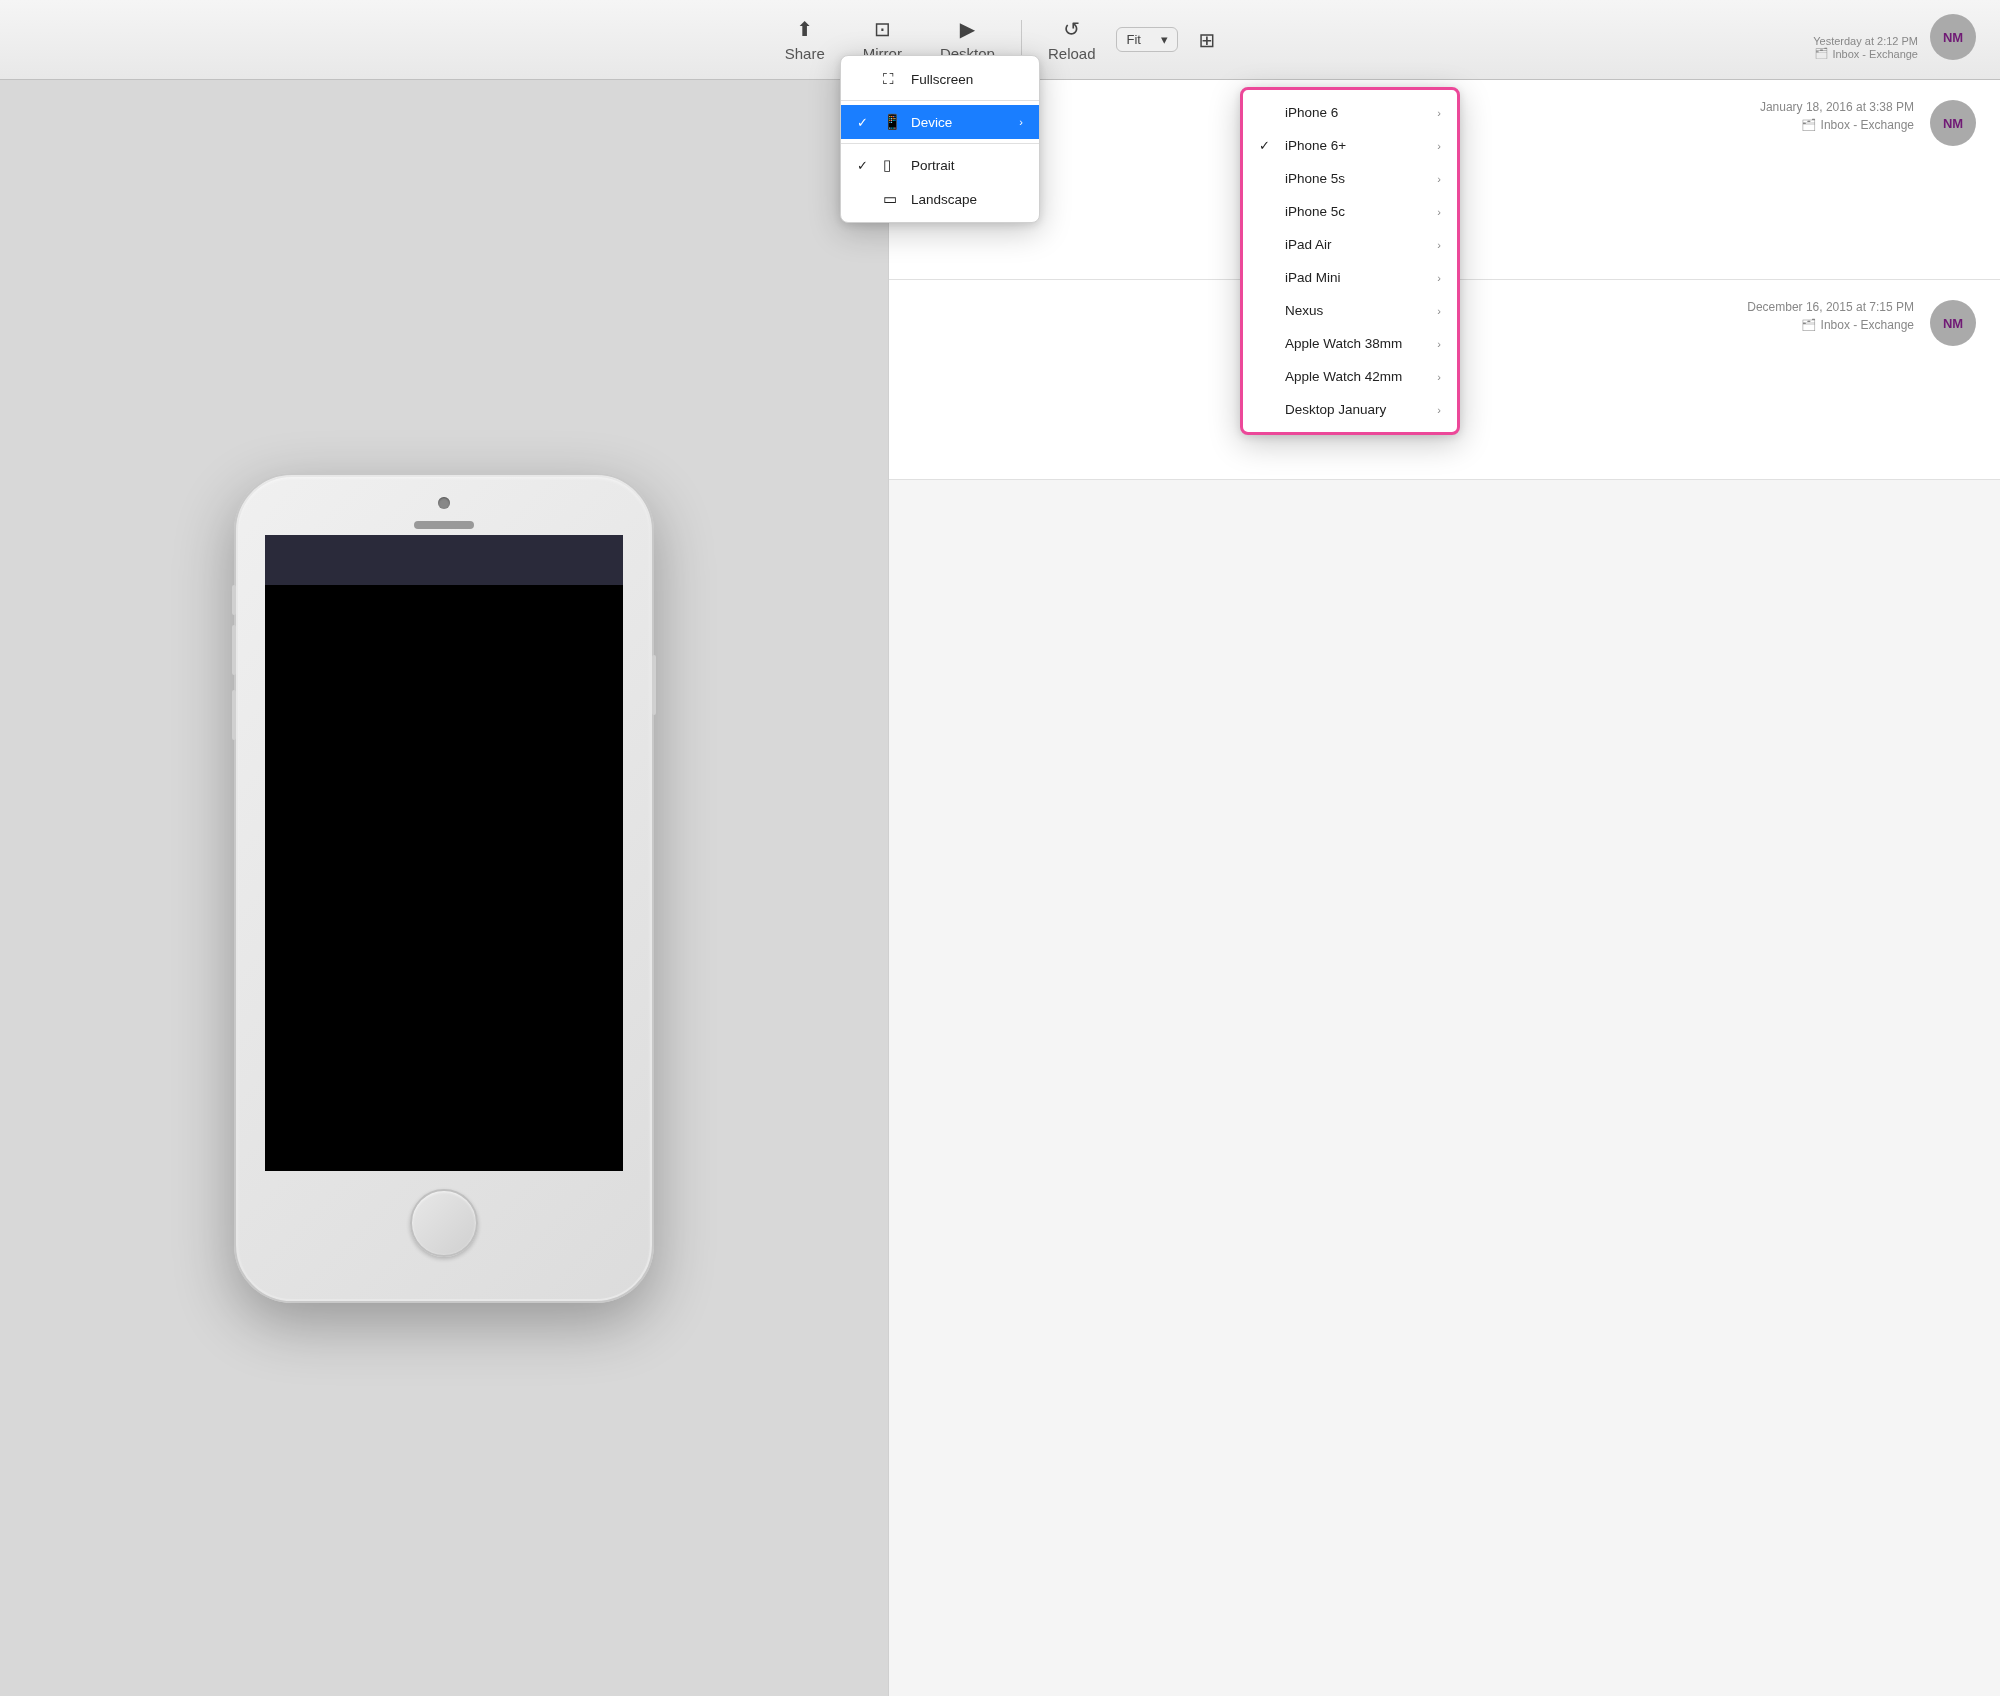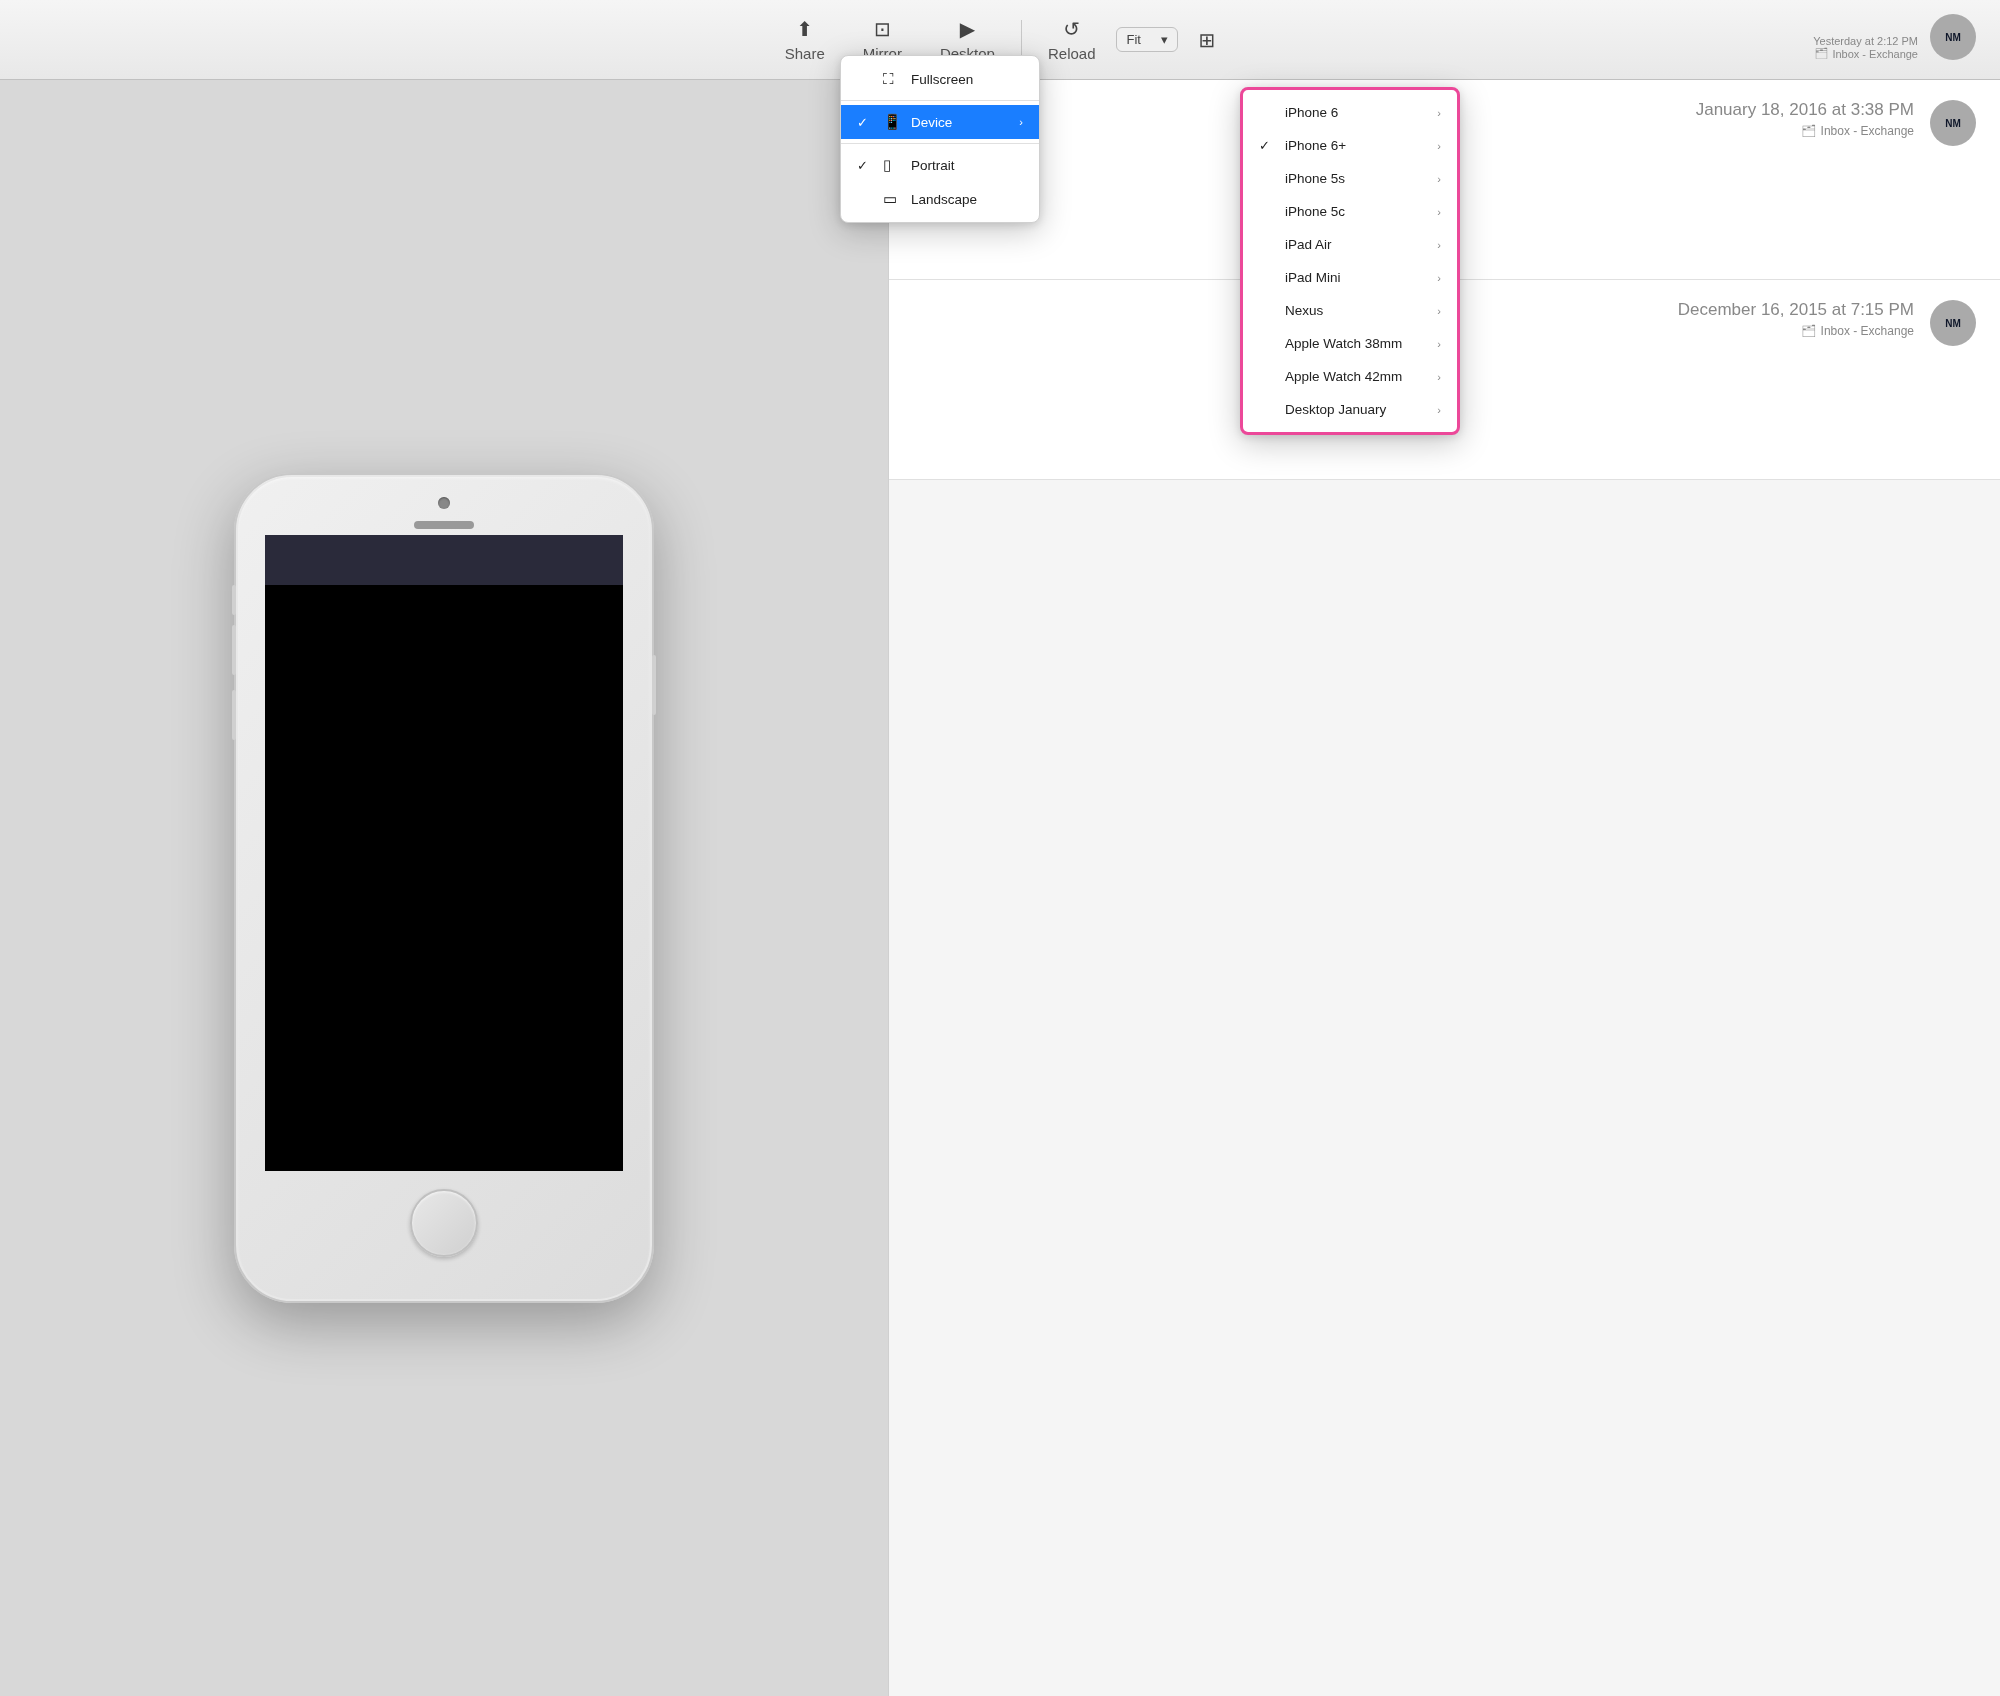--- a/index.html
+++ b/index.html
@@ -202,42 +202,42 @@
 
     .entry-meta {
       text-align: right;
       display: flex;
       flex-direction: column;
       align-items: flex-end;
       gap: 4px;
     }
 
     .entry-date {
-      font-size: 17px;
+      font-size: 12px;
       color: #888;
     }
 
     .entry-source {
       font-size: 12px;
       color: #888;
       display: flex;
       align-items: center;
       gap: 4px;
     }
 
     .avatar {
       width: 46px;
       height: 46px;
       border-radius: 50%;
       background: #aaa;
       display: flex;
       align-items: center;
       justify-content: center;
-      color: #0f172a;
-      font-size: 10px;
+      color: #701a75;
+      font-size: 13px;
       font-weight: 600;
       flex-shrink: 0;
     }
 
     
     .dropdown-container {
       position: absolute;
       top: 55px;
       left: 840px;
       z-index: 100;

